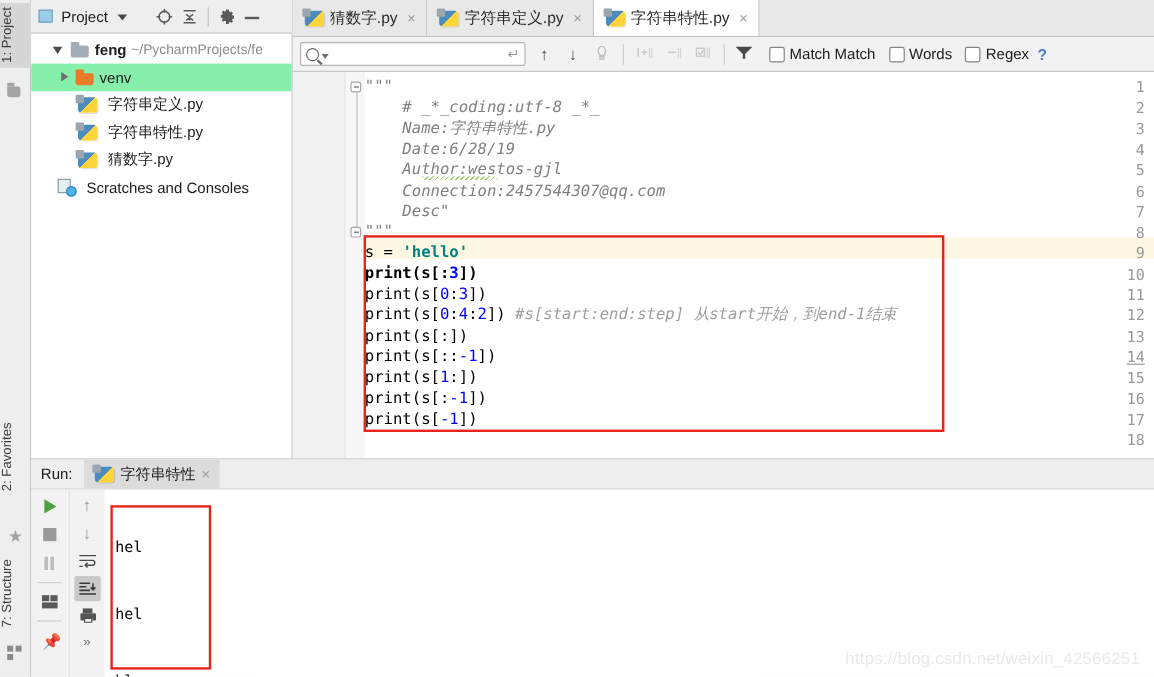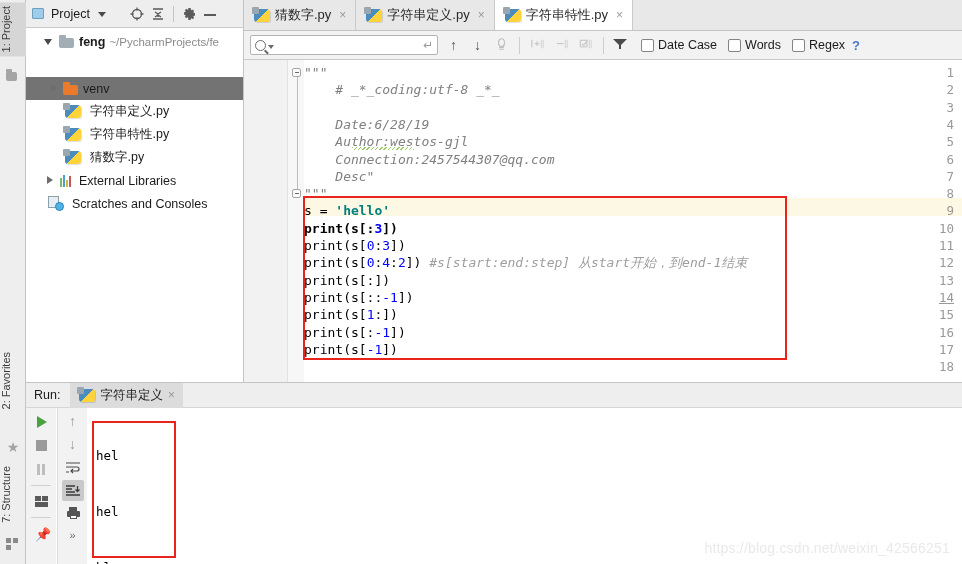--- a/index.html
+++ b/index.html
@@ -64,21 +64,21 @@
     margin-top: 6px; margin-left: 3px;
   }
   .hdr-sep { width: 1px; height: 16px; background: #c4c4c4; margin: 0 2px; }
   .dash-ico { width: 12px; height: 2px; background: #5a5a5a; margin-top: 8px; margin-left: 2px; }
 
   .tree { padding: 2px 0; font-size: 12.5px; }
   .tree-row {
     height: 23px; display: flex; align-items: center; gap: 4px;
     padding-left: 18px; white-space: nowrap; cursor: default;
   }
-  .tree-row.sel { background: #737373; margin-top: 24px; }
+  .tree-row.sel { background: #86efac; }
   .tw {
     width: 11px; height: 11px; position: relative; flex: 0 0 11px;
   }
   .tw.closed:after {
     content: ""; position: absolute; left: 3px; top: 1px;
     border-top: 4.5px solid transparent; border-bottom: 4.5px solid transparent;
     border-left: 6px solid #6e6e6e;
   }
   .tw.open:after {
     content: ""; position: absolute; left: 0px; top: 3px;
@@ -379,30 +379,20 @@
       </div>
       <div class="tree-row" style="padding-left:38px;">
         <span class="ico py"></span>
         <span class="tree-label" style="margin-left:5px;">字符串特性.py</span>
       </div>
       <div class="tree-row" style="padding-left:38px;">
         <span class="ico py"></span>
         <span class="tree-label" style="margin-left:5px;">猜数字.py</span>
       </div>
 
-      <div class="tree-row">
-        <span class="tw closed"></span>
-        <span class="ico lib">
-          <i style="left:1px;height:9px;background:#6fbf73;"></i>
-          <i style="left:4px;height:12px;background:#4a9fd4;"></i>
-          <i style="left:7px;height:7px;background:#e0b23c;"></i>
-          <i style="left:10px;height:11px;background:#c05a5a;"></i>
-        </span>
-        <span class="tree-label">External Libraries</span>
-      </div>
 
       <div class="tree-row" style="padding-left:22px;">
         <span class="ico scratch">
           <span class="pg"></span>
             <span class="cl"></span>
         </span>
         <span class="tree-label" style="margin-left:4px;">Scratches and Consoles</span>
       </div>
     </div>
   </div>
@@ -460,21 +450,21 @@
           <path d="M4 7l2 2 4-5" stroke="#c8c8c8" stroke-width="1.3" fill="none"></path>
           <path d="M12 3v9M14 3v9" stroke="#d4d4d4" stroke-width="1.1"></path>
         </svg>
     </div>
     <div class="fb-sep"></div>
     <div class="fb-ico">
         <div class="funnel"></div>
       </div>
     <div class="cb-wrap">
       <span class="cb"></span>
-      <span>Date Case</span>
+      <span>Match Match</span>
     </div>
     <div class="cb-wrap">
       <span class="cb"></span>
       <span>Words</span>
     </div>
     <div class="cb-wrap">
       <span class="cb"></span>
       <span>Regex</span>
     </div>
     <span class="qmark">?</span>
@@ -508,20 +498,21 @@
       <div class="ln" style="top:228.9px;text-decoration:underline;">14</div>
       <div class="ln" style="top:246.2px;">15</div>
       <div class="ln" style="top:263.5px;">16</div>
       <div class="ln" style="top:280.8px;">17</div>
       <div class="ln" style="top:298.1px;">18</div>
     </div>
 
     <div class="code-area">
       <div class="code-line doc" style="top:4px;">"""</div>
       <div class="code-line doc" style="top:21.3px;">    # _*_coding:utf-8 _*_</div>
+      <div class="code-line doc" style="top:38.6px;">    Name:字符串特性.py</div>
       <div class="code-line doc" style="top:55.9px;">    Date:6/28/19</div>
       <div class="code-line doc" style="top:73.2px;">    Author:westos-gjl</div>
       <div class="code-line doc" style="top:90.5px;">    Connection:2457544307@qq.com</div>
       <div class="code-line doc" style="top:107.8px;">    Desc"</div>
       <div class="code-line doc" style="top:125.1px;">"""</div>
       <div class="squiggle" style="left:48px; top:87px; width:62px;"></div>
 
       <div class="code-line" style="top:142.4px;"><span>s = <span class="str">'hello'</span></span></div>
       <div class="code-line" style="top:159.7px;font-weight:bold;"><span>print(s[:<span class="num">3</span>])</span></div>
       <div class="code-line" style="top:177px;"><span>print(s[<span class="num">0</span>:<span class="num">3</span>])</span></div>
@@ -534,21 +525,21 @@
     </div>
 
     <div class="redbox" style="left:59px; top:136px; width:484px; height:164px;"></div>
   </div>
 
   <div class="runpanel">
     <div class="run-header">
       <span class="run-label">Run:</span>
       <span class="run-tab">
         <span class="ico py"></span>
-        <span>字符串定义</span>
+        <span>字符串特性</span>
         <span class="x">×</span>
       </span>
     </div>
 
     <div class="run-toolbar">
       <div class="tb-btn">
           <span class="tri-play"></span>
         </div>
       <div class="tb-btn">
           <span class="sq-stop"></span>

